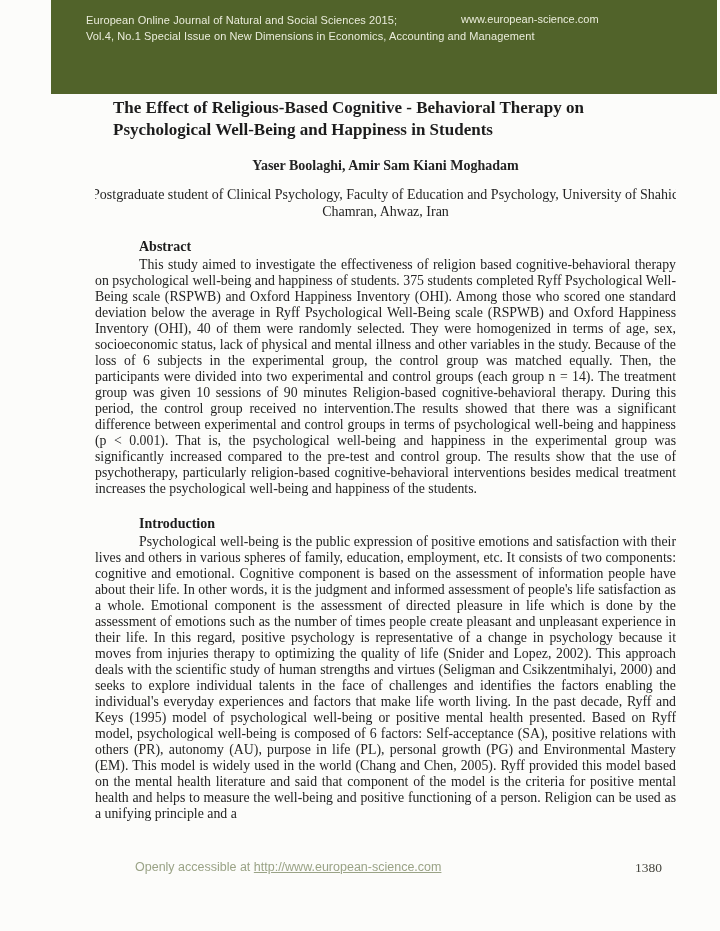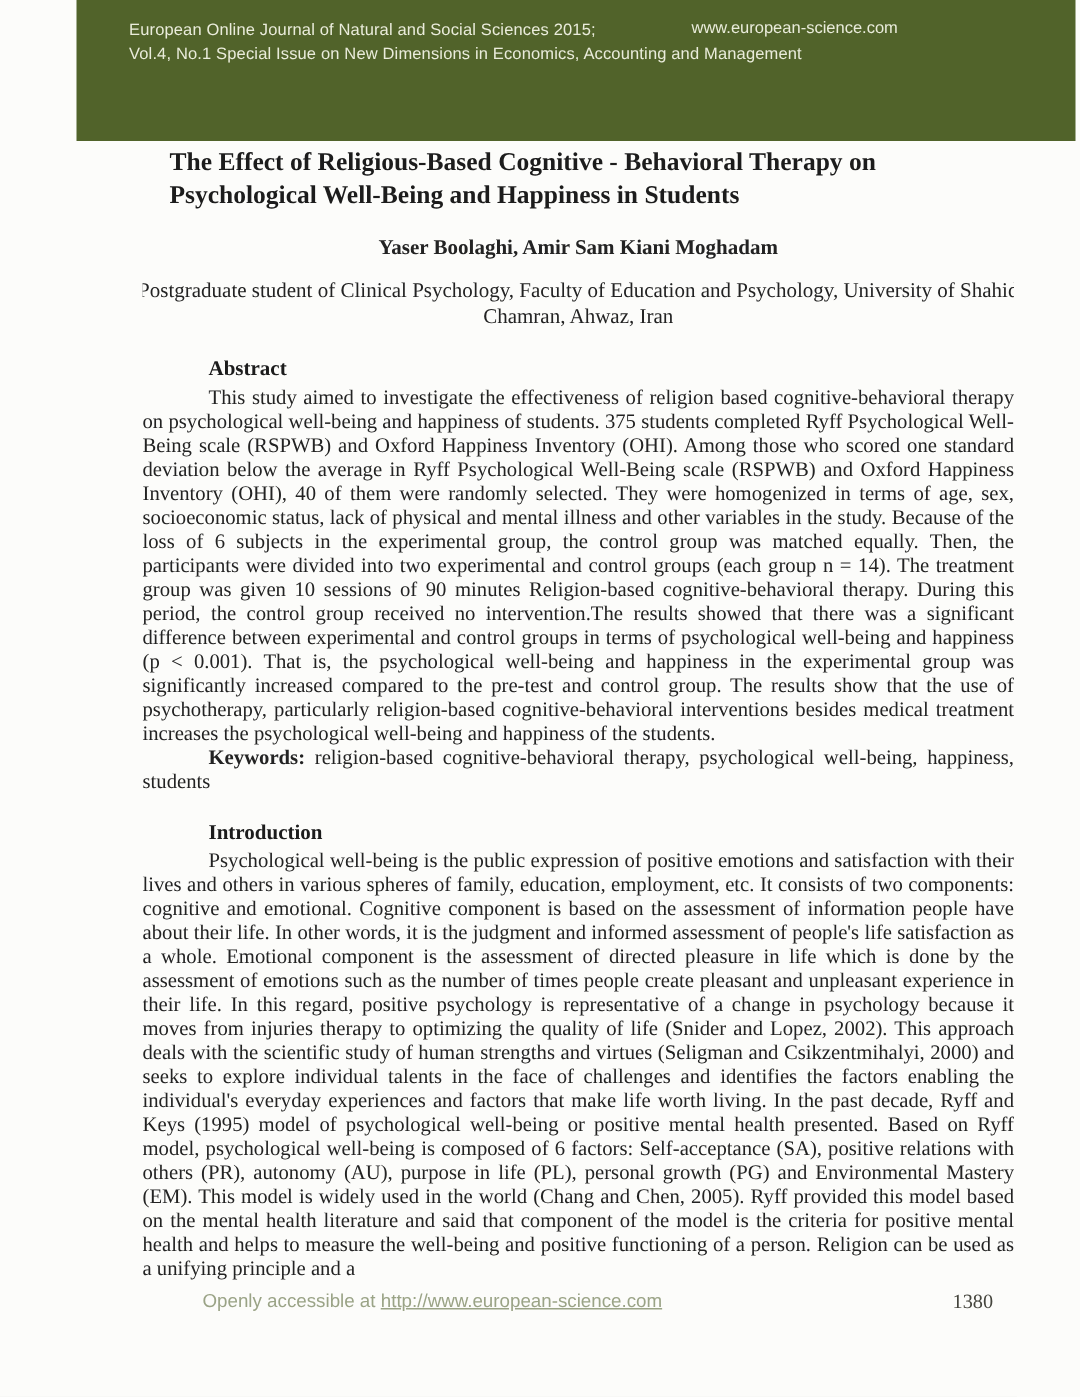--- a/index.html
+++ b/index.html
@@ -115,21 +115,20 @@
   </header>
 
   <main class="content">
     <h1 class="title">The Effect of Religious-Based Cognitive - Behavioral Therapy on Psychological Well-Being and Happiness in Students</h1>
     <div class="authors">Yaser Boolaghi, Amir Sam Kiani Moghadam</div>
     <div class="affiliation">Postgraduate student of Clinical Psychology, Faculty of Education and Psychology, University of Shahid Chamran, Ahwaz, Iran</div>
 
     <h2 class="heading">Abstract</h2>
     <p class="para">This study aimed to investigate the effectiveness of religion based cognitive-behavioral therapy on psychological well-being and happiness of students. 375 students completed Ryff Psychological Well-Being scale (RSPWB) and Oxford Happiness Inventory (OHI). Among those who scored one standard deviation below the average in Ryff Psychological Well-Being scale (RSPWB) and Oxford Happiness Inventory (OHI), 40 of them were randomly selected. They were homogenized in terms of age, sex, socioeconomic status, lack of physical and mental illness and other variables in the study. Because of the loss of 6 subjects in the experimental group, the control group was matched equally. Then, the participants were divided into two experimental and control groups (each group n = 14). The treatment group was given 10 sessions of 90 minutes Religion-based cognitive-behavioral therapy. During this period, the control group received no intervention.The results showed that there was a significant difference between experimental and control groups in terms of psychological well-being and happiness (p &lt; 0.001). That is, the psychological well-being and happiness in the experimental group was significantly increased compared to the pre-test and control group. The results show that the use of psychotherapy, particularly religion-based cognitive-behavioral interventions besides medical treatment increases the psychological well-being and happiness of the students.</p>
 
-    <p class="para"><span class="keywords-label">Keywords:</span> <span>religion-based cognitive-behavioral therapy, psychological well-being, happiness, students</span></p>
 
     <h2 class="heading">Introduction</h2>
     <p class="para">Psychological well-being is the public expression of positive emotions and satisfaction with their lives and others in various spheres of family, education, employment, etc. It consists of two components: cognitive and emotional. Cognitive component is based on the assessment of information people have about their life. In other words, it is the judgment and informed assessment of people's life satisfaction as a whole.  Emotional component is the assessment of directed pleasure in life which is done by the assessment of emotions such as the number of times people create pleasant and unpleasant experience in their life. In this regard, positive psychology is representative of a change in psychology because it moves from injuries therapy to optimizing the quality of life (Snider and Lopez, 2002). This approach deals with the scientific study of human strengths and virtues (Seligman and Csikzentmihalyi, 2000) and seeks to explore individual talents in the face of challenges and identifies the factors enabling the individual's everyday experiences and factors that make life worth living. In the past decade, Ryff and Keys (1995) model of psychological well-being or positive mental health presented. Based on Ryff model, psychological well-being is composed of 6 factors: Self-acceptance (SA), positive relations with others (PR), autonomy (AU), purpose in life (PL), personal growth (PG) and Environmental Mastery (EM). This model is widely used in the world (Chang and Chen, 2005). Ryff provided this model based on the mental health literature and said that component of the model is the criteria for positive mental health and helps to measure the well-being and positive functioning of a person. Religion can be used as a unifying principle and a</p>
   </main>
 
   <footer class="footer">
     <div class="footer-access"><span>Openly accessible at</span> <a>http://www.european-science.com</a></div>
     <div class="page-number">1380</div>
   </footer>
 

